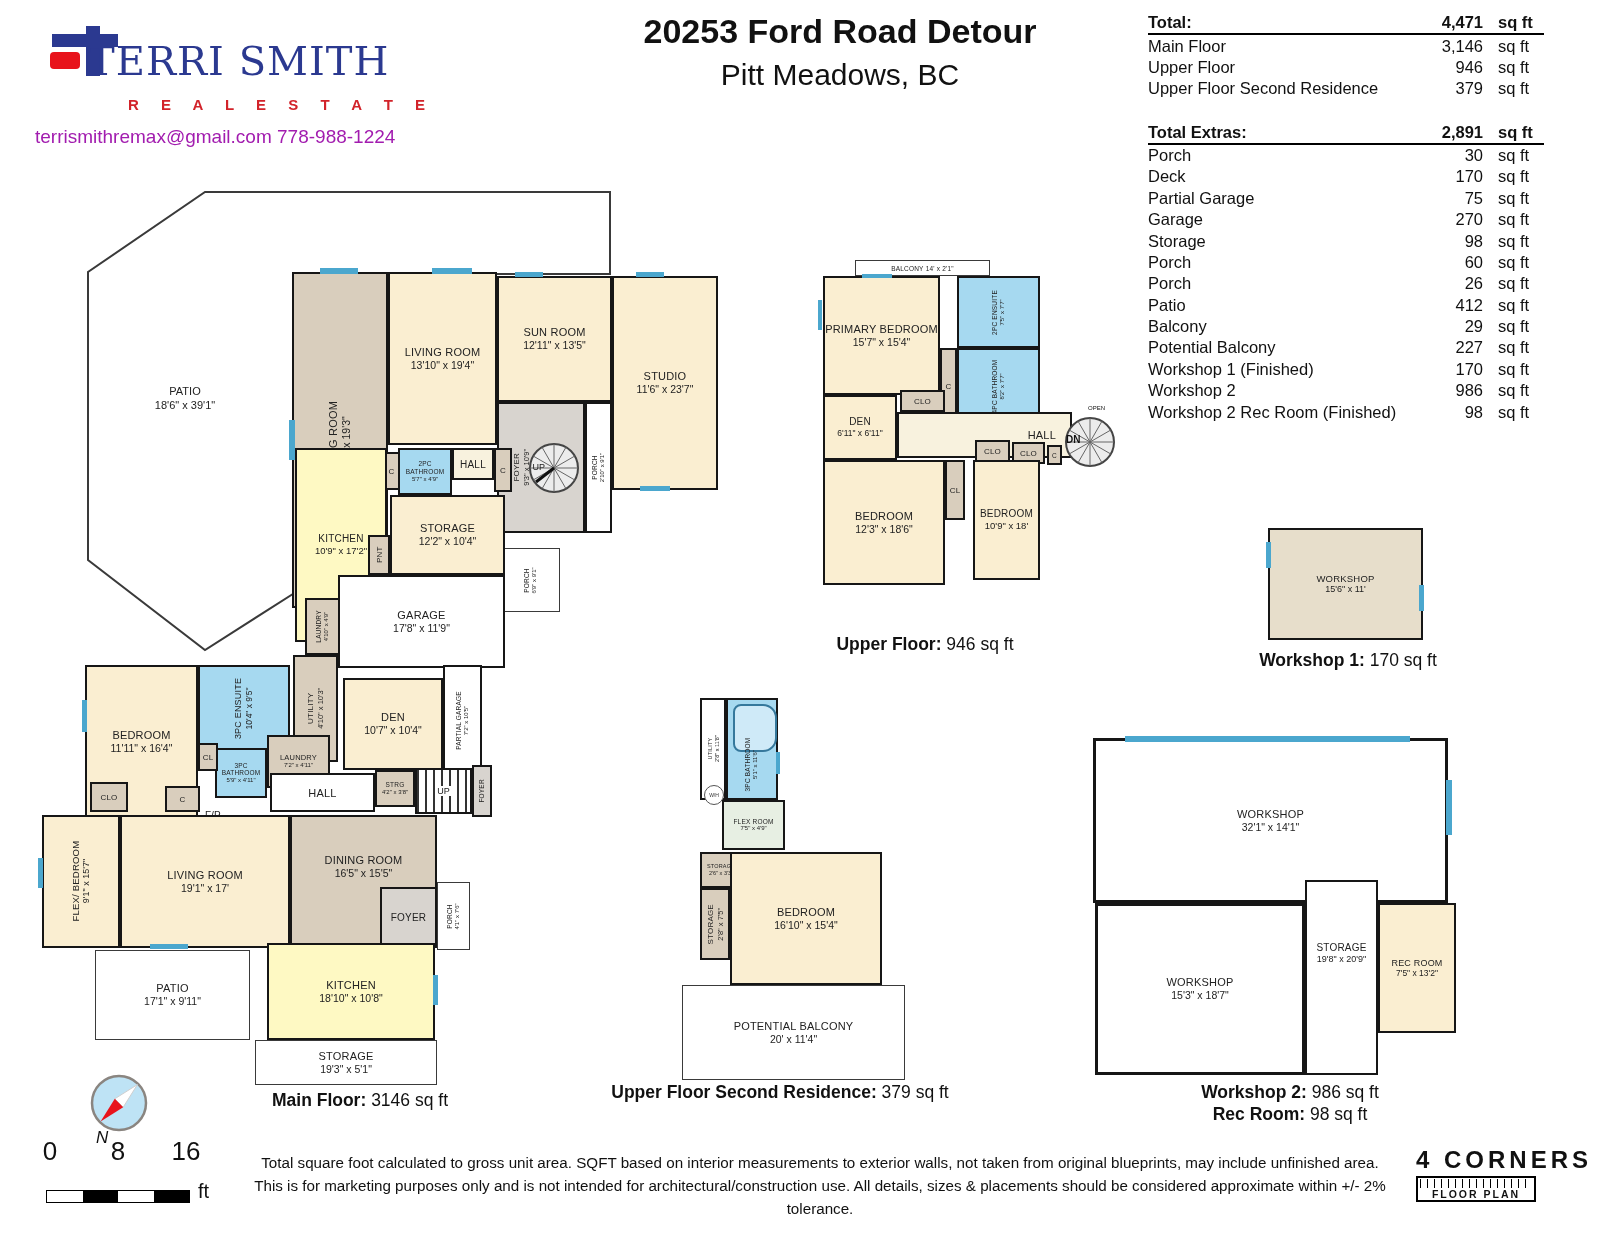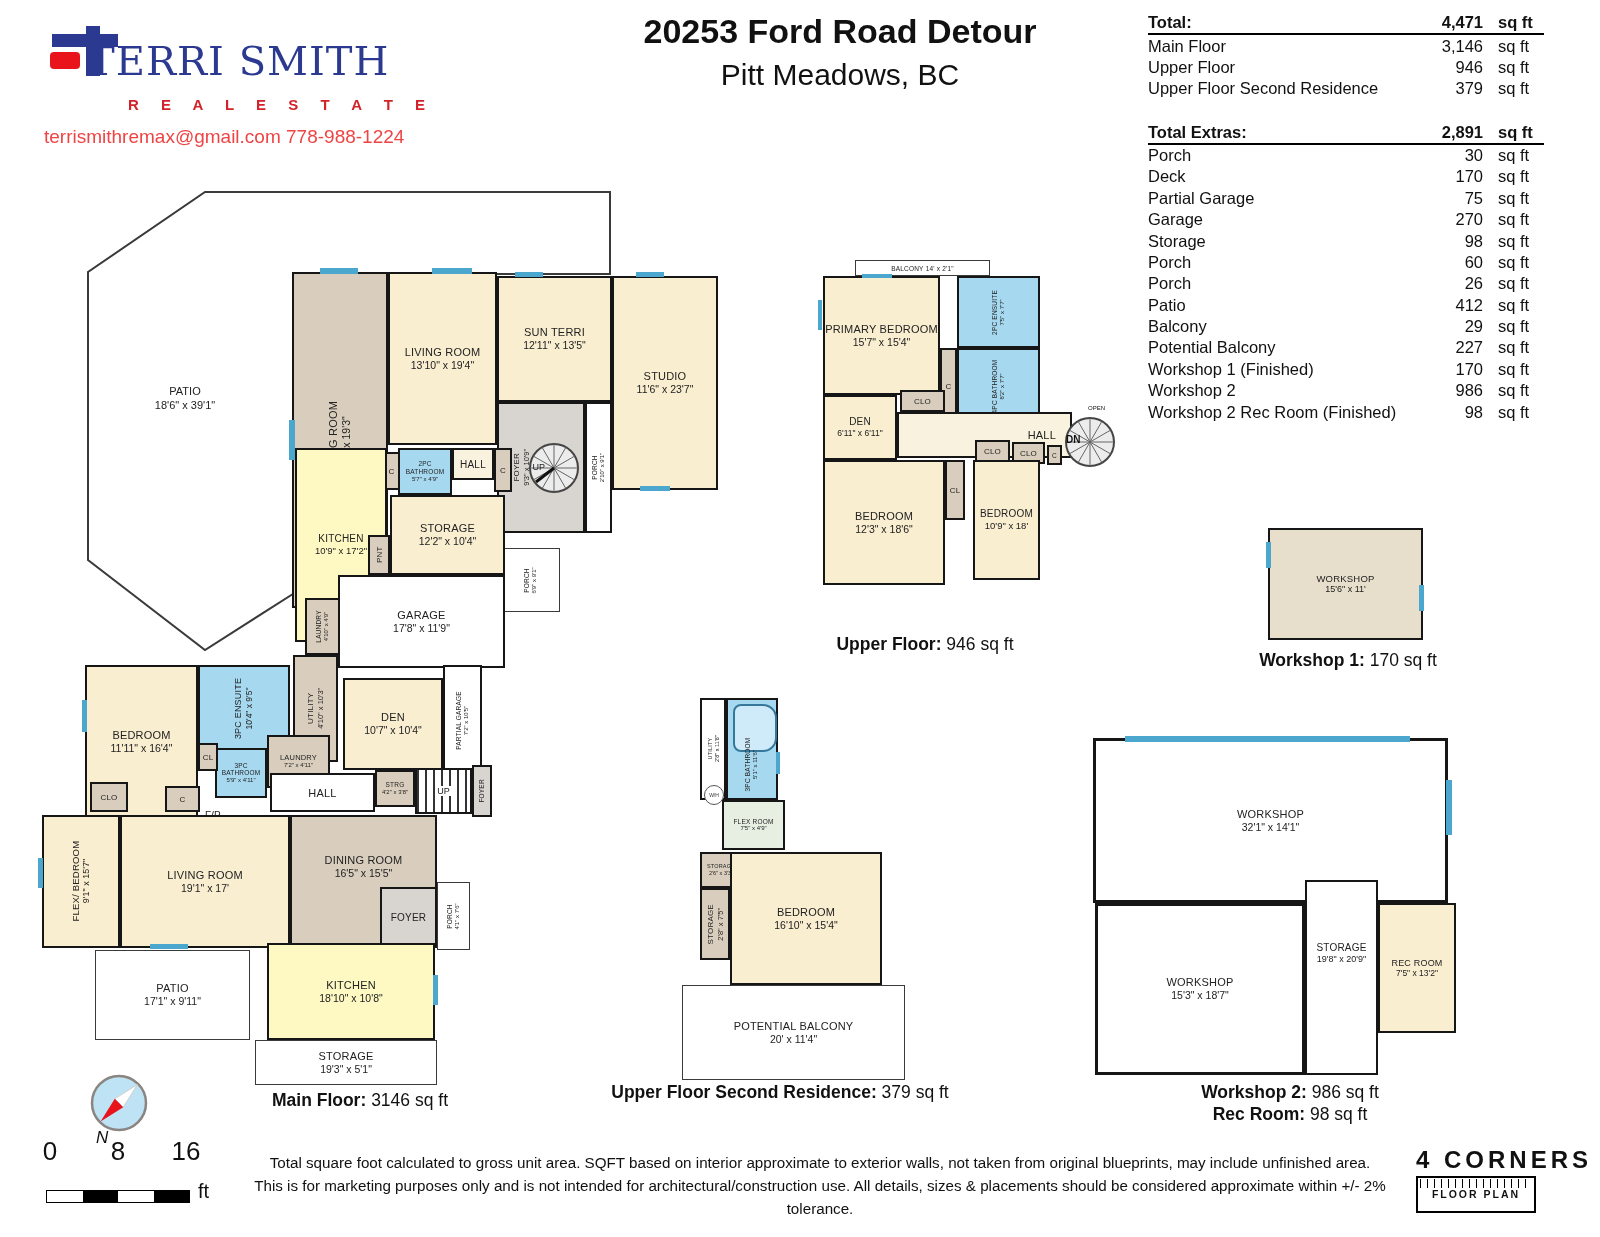--- a/index.html
+++ b/index.html
@@ -1,21 +1,21 @@
 <!DOCTYPE html>
 <html><head>
 <meta charset="utf-8">
 <style>
   html,body{margin:0;padding:0;background:#fff;}
   .page{position:relative;width:1600px;height:1237px;background:#fff;font-family:"Liberation Sans",sans-serif;color:#111;overflow:hidden;}
   .abs{position:absolute;}
   
   .brand-name{position:absolute;left:88px;top:38px;font-family:"DejaVu Serif",serif;font-size:40px;color:#2b3990;letter-spacing:1px;white-space:nowrap;}
   .brand-tag{position:absolute;left:128px;top:96px;font-size:15px;color:#d2232a;letter-spacing:9px;font-weight:bold;}
-  .brand-contact{position:absolute;left:35px;top:126px;font-size:19px;color:#ef4444;margin-left:9px;}
+  .brand-contact{position:absolute;left:35px;top:126px;font-size:19px;color:#a21caf;}
   .sign-h{position:absolute;left:52px;top:34px;width:66px;height:13px;background:#2b3990;}
   .sign-v{position:absolute;left:86px;top:26px;width:14px;height:50px;background:#2b3990;}
   .sign-red{position:absolute;left:50px;top:52px;width:30px;height:17px;background:#e8131b;border-radius:4px;}
   .title1{position:absolute;left:560px;top:12px;width:560px;text-align:center;font-size:34px;font-weight:bold;}
   .title2{position:absolute;left:560px;top:58px;width:560px;text-align:center;font-size:30px;}
   
   .sum{position:absolute;left:1148px;top:12px;width:396px;}
   .sumrow{display:flex;align-items:baseline;font-size:16.5px;padding:1.2px 0;}
   .sumrow .lab{flex:1;}
   .sumrow .val{width:58px;text-align:right;}
@@ -50,21 +50,21 @@
   .whc{position:absolute;border:1.5px solid #555;border-radius:50%;background:#fff;font-size:5px;display:flex;align-items:center;justify-content:center;color:#333;}
   
   .scale-num{position:absolute;font-size:26px;color:#111;text-align:center;}
   .scale-bar{position:absolute;left:46px;top:1190px;width:144px;height:13px;border:1.5px solid #000;display:flex;box-sizing:border-box;}
   .scale-bar div{flex:1;}
   .sb-b{background:#000;} .sb-w{background:#fff;}
   .scale-ft{position:absolute;left:198px;top:1180px;font-size:20px;}
   .disc{position:absolute;left:250px;top:1152px;width:1140px;text-align:center;font-size:15.2px;line-height:1.5;color:#111;}
   .corners{position:absolute;left:1416px;top:1146px;width:120px;text-align:center;}
   .corners .c1{font-size:24px;font-weight:bold;letter-spacing:4px;white-space:nowrap;}
-  .ruler{margin-top:2px;border:2.5px solid #000;height:37px;box-sizing:border-box;}
+  .ruler{margin-top:2px;border:2.5px solid #000;height:26px;box-sizing:border-box;}
   .ruler .ticks{height:9px;background:repeating-linear-gradient(90deg,#000 0 1.5px,transparent 1.5px 7px);margin:1px 2px 0 2px;}
   .ruler .fp2{font-size:10.5px;font-weight:bold;letter-spacing:2px;}
   .compass-n{position:absolute;left:96px;top:1128px;font-size:17px;font-style:italic;}
 </style>
 </head>
 <body>
 
 <div class="page">
 
   <div class="abs" style="left:0;top:0;width:460px;height:160px;">
@@ -192,21 +192,21 @@
         </div>
     </div>
     <div class="room cream" style="left:358px;top:87px;width:109px;height:173px;">
       <div class="lbl">
           <div class="rl">LIVING ROOM</div>
           <div class="rd">13'10" x 19'4"</div>
         </div>
     </div>
     <div class="room cream" style="left:467px;top:91px;width:115px;height:126px;">
       <div class="lbl">
-          <div class="rl">SUN TERRI</div>
+          <div class="rl">SUN ROOM</div>
           <div class="rd">12'11" x 13'5"</div>
         </div>
     </div>
     <div class="room cream" style="left:582px;top:91px;width:106px;height:214px;">
       <div class="lbl">
           <div class="rl">STUDIO</div>
           <div class="rd">11'6" x 23'7"</div>
         </div>
     </div>
     <div class="room gray" style="left:467px;top:217px;width:88px;height:131px;">
@@ -624,21 +624,21 @@
   <div class="scale-num" style="left:168px;top:1136px;width:36px;">16</div>
   <div class="scale-bar">
     <div class="sb-w"></div>
       <div class="sb-b"></div>
       <div class="sb-w"></div>
       <div class="sb-b"></div>
   </div>
   <div class="scale-ft">ft</div>
 
   <div class="disc">
-    <div>Total square foot calculated to gross unit area. SQFT based on interior approximate to exterior walls, not taken from original blueprints, may include unfinished area.</div>
+    <div>Total square foot calculated to gross unit area. SQFT based on interior measurements to exterior walls, not taken from original blueprints, may include unfinished area.</div>
     <div>This is for marketing purposes only and is not intended for architectural/construction use.  All details, sizes &amp; placements should be considered approximate within +/- 2%  tolerance.</div>
   </div>
 
   <div class="corners">
     <div class="c1">4 CORNERS</div>
     <div class="ruler">
       <div class="ticks"></div>
       <div class="fp2">FLOOR PLAN</div>
     </div>
   </div>

